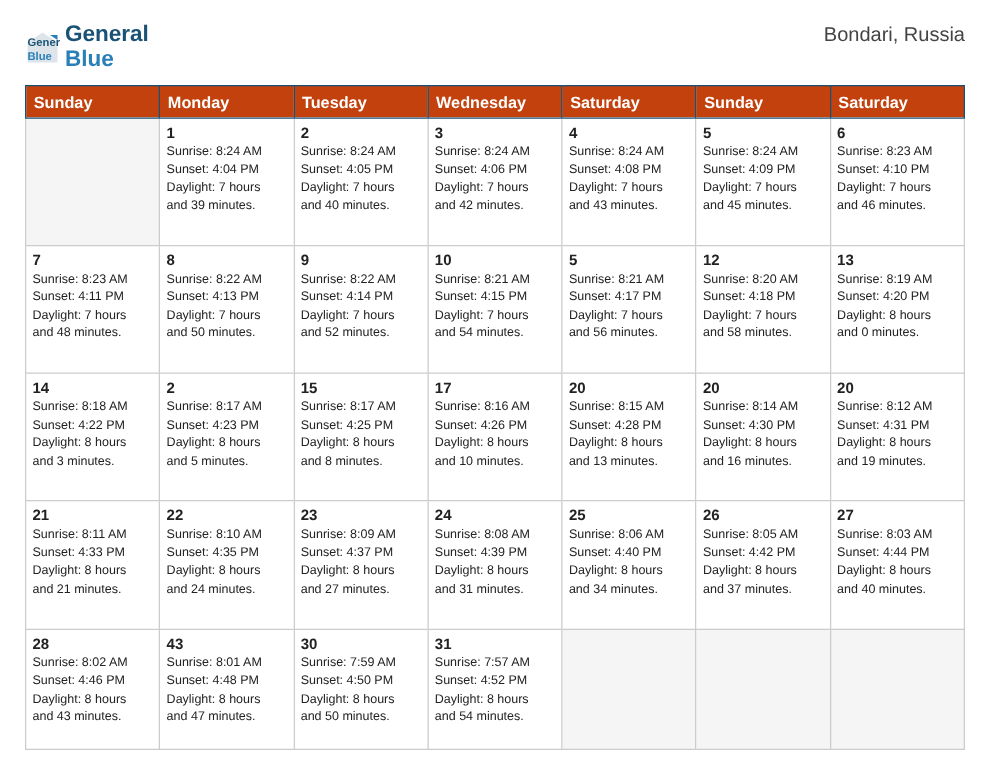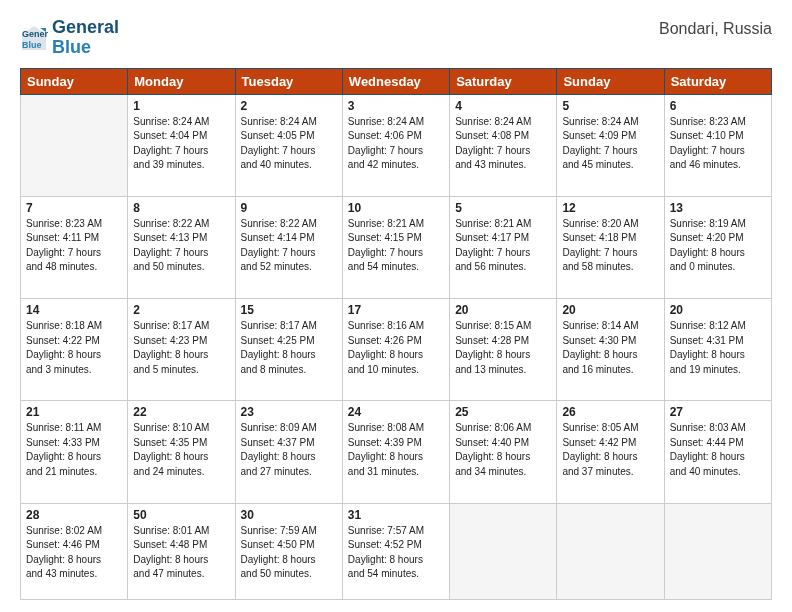--- a/index.html
+++ b/index.html
@@ -253,21 +253,21 @@
             <span class="day-num">27</span>
             <div class="day-info">Sunrise: 8:03 AM<br>Sunset: 4:44 PM<br>Daylight: 8 hours<br>and 40 minutes.</div>
           </td>
         </tr>
         <tr>
           <td>
             <span class="day-num">28</span>
             <div class="day-info">Sunrise: 8:02 AM<br>Sunset: 4:46 PM<br>Daylight: 8 hours<br>and 43 minutes.</div>
           </td>
           <td>
-            <span class="day-num">50</span>
+            <span class="day-num">43</span>
             <div class="day-info">Sunrise: 8:01 AM<br>Sunset: 4:48 PM<br>Daylight: 8 hours<br>and 47 minutes.</div>
           </td>
           <td>
             <span class="day-num">30</span>
             <div class="day-info">Sunrise: 7:59 AM<br>Sunset: 4:50 PM<br>Daylight: 8 hours<br>and 50 minutes.</div>
           </td>
           <td>
             <span class="day-num">31</span>
             <div class="day-info">Sunrise: 7:57 AM<br>Sunset: 4:52 PM<br>Daylight: 8 hours<br>and 54 minutes.</div>
           </td>

